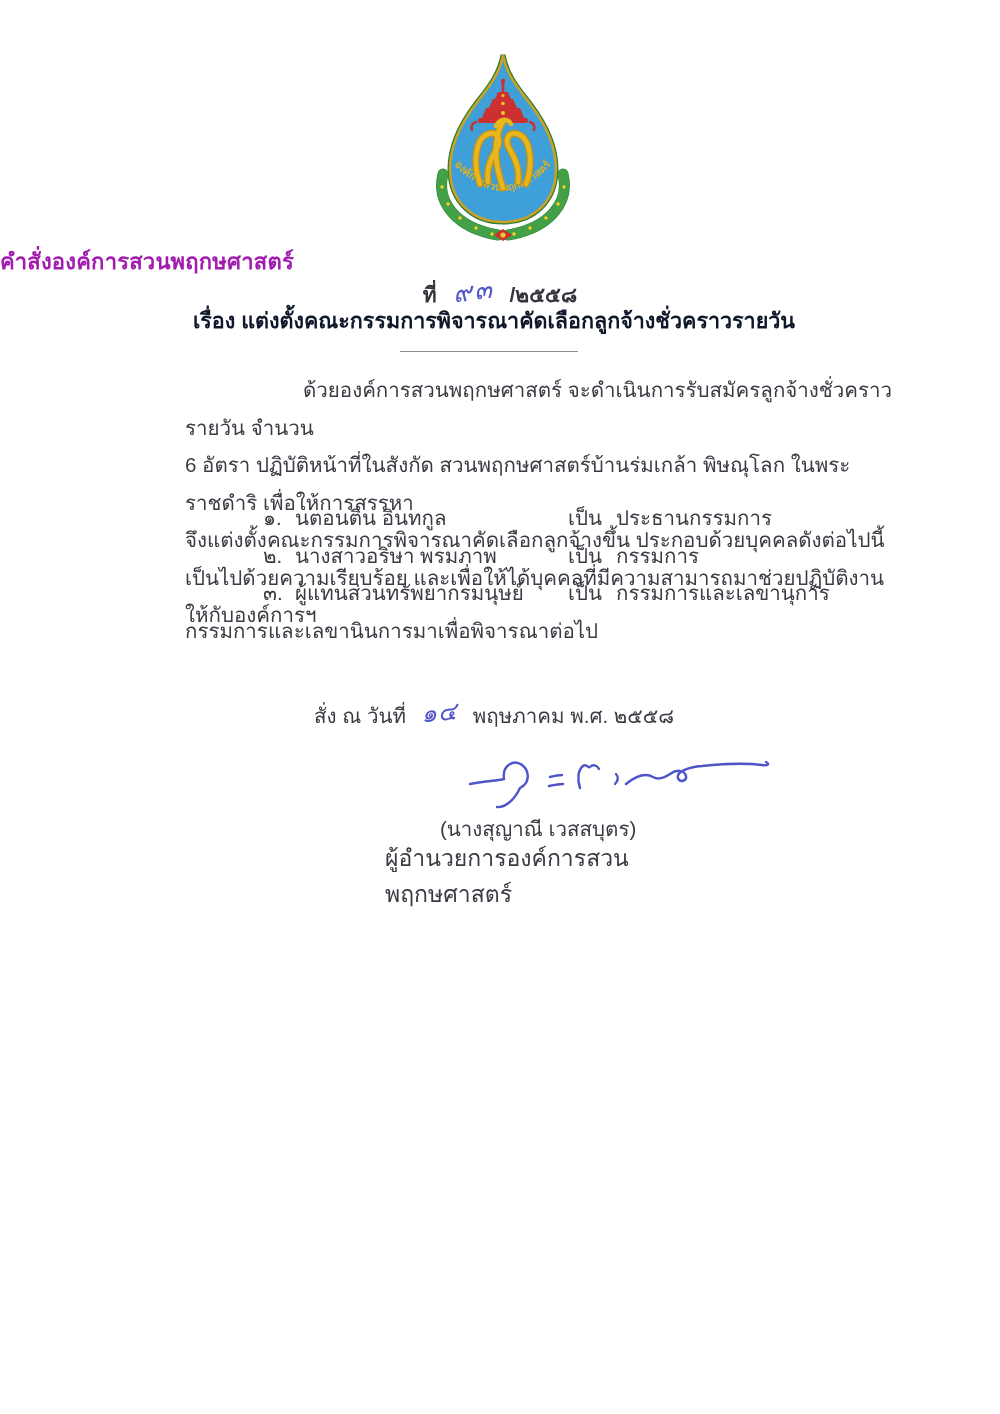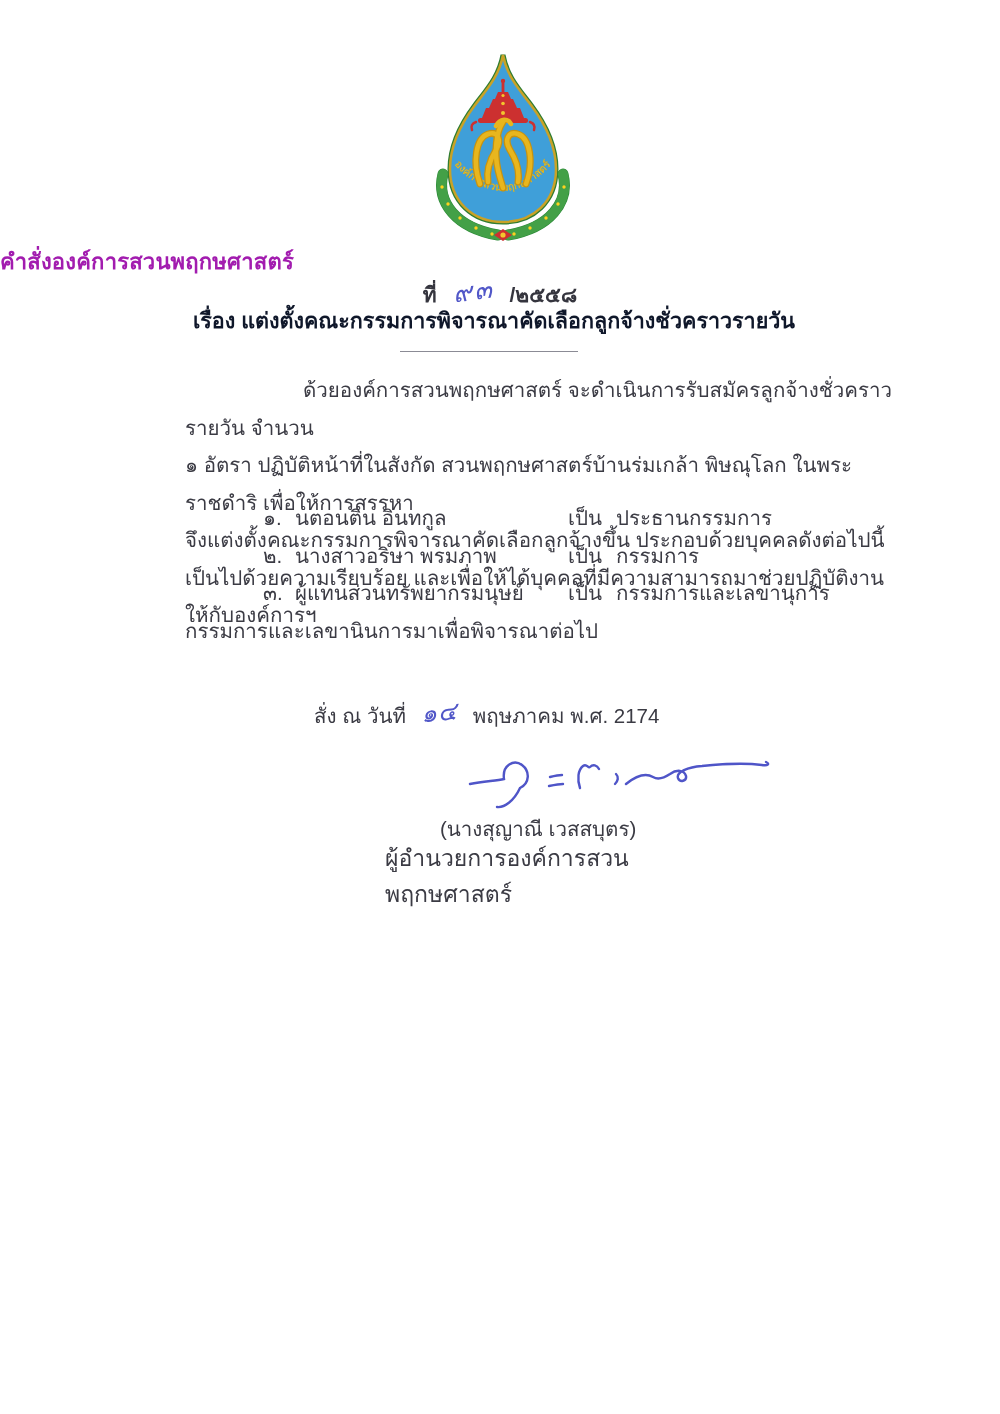--- a/index.html
+++ b/index.html
@@ -141,21 +141,21 @@
     <span class="hand">๙๓</span>
     <span>/๒๕๕๘</span>
   </div>
 
   <div class="title3">เรื่อง  แต่งตั้งคณะกรรมการพิจารณาคัดเลือกลูกจ้างชั่วคราวรายวัน</div>
 
   <div class="divider"></div>
 
   <div class="para para1">
     <div class="indent">ด้วยองค์การสวนพฤกษศาสตร์ จะดำเนินการรับสมัครลูกจ้างชั่วคราวรายวัน จำนวน</div>
-    <div>๑  อัตรา  ปฏิบัติหน้าที่ในสังกัด สวนพฤกษศาสตร์บ้านร่มเกล้า พิษณุโลก ในพระราชดำริ เพื่อให้การสรรหา</div>
+    <div>6  อัตรา  ปฏิบัติหน้าที่ในสังกัด สวนพฤกษศาสตร์บ้านร่มเกล้า พิษณุโลก ในพระราชดำริ เพื่อให้การสรรหา</div>
     <div>จึงแต่งตั้งคณะกรรมการพิจารณาคัดเลือกลูกจ้างขึ้น ประกอบด้วยบุคคลดังต่อไปนี้</div>
     <div>เป็นไปด้วยความเรียบร้อย  และเพื่อให้ได้บุคคลที่มีความสามารถมาช่วยปฏิบัติงานให้กับองค์การฯ</div>
   </div>
 
   <div class="committee">
     <div class="crow">
       <span class="cno">๑.</span>
       <span class="cname">นตอนติน  อินทกูล</span>
       <span class="cis">เป็น</span>
       <span>ประธานกรรมการ</span>
@@ -174,21 +174,21 @@
     </div>
   </div>
 
   <div class="para para2">
     <div>กรรมการและเลขานินการมาเพื่อพิจารณาต่อไป</div>
   </div>
 
   <div class="dateline">
     <span>สั่ง ณ วันที่</span>
     <span class="hand-day">๑๔</span>
-    <span>พฤษภาคม  พ.ศ. 2174</span>
+    <span>พฤษภาคม  พ.ศ. ๒๕๕๘</span>
   </div>
 
   <svg class="sig-svg" viewBox="0 0 330 80" aria-hidden="true">
     <g fill="none" stroke="#4f55c8" stroke-width="2.4" stroke-linecap="round">
       <path d="M20,49 C34,46 46,46 54,44 C52,30 64,24 72,30 C80,36 80,48 70,53 C64,66 54,73 47,72"></path>
       <path d="M100,42 C104,41 108,40 112,40"></path>
       <path d="M99,51 C104,50 109,49 113,49"></path>
       <path d="M130,53 C127,44 128,35 133,31 C137,28 138,34 140,32 C143,29 147,30 149,34"></path>
       <path d="M166,39 C169,42 168,46 165,49"></path>
       <path d="M176,49 C186,41 196,38 203,42 C208,45 214,43 220,39 C227,34 234,35 236,41 C237,46 230,48 228,43 C226,37 238,32 252,31 C272,29 296,28 312,30 C318,31 320,29 316,27"></path>

